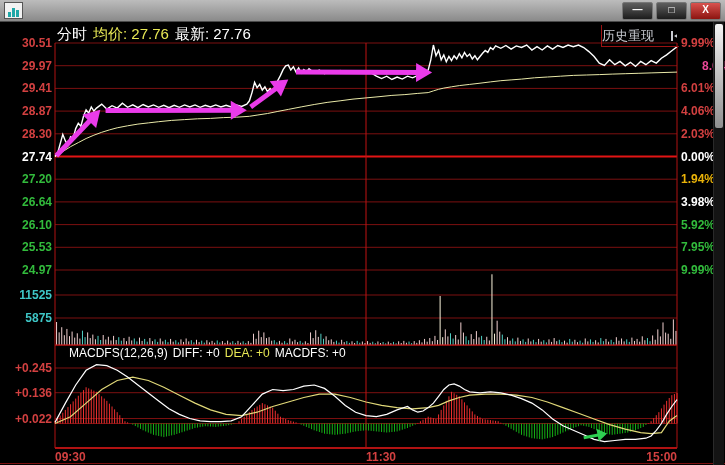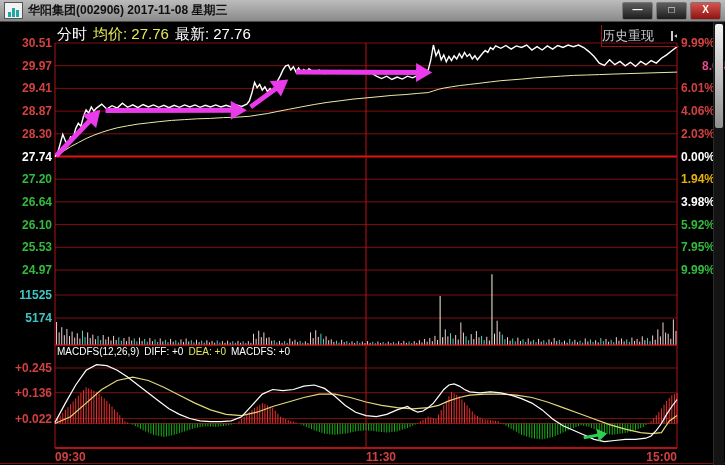--- a/index.html
+++ b/index.html
@@ -17,21 +17,21 @@
         font-size:10px;font-weight:bold;line-height:14px;text-align:center;cursor:default;
         background:linear-gradient(#5f5f5f,#1c1c1c);}
   .wbtn.close{background:linear-gradient(#d9534f,#8c1410);}
   .overlay{position:absolute;z-index:3;white-space:nowrap;}
   .inforow{left:57px;top:25px;font-size:15px;color:#fff;}
   .inforow .yellow{color:#e8e855;}
   .inforow span{margin-right:6px;}
   .replay{left:601px;top:25px;width:75px;height:21px;display:flex;align-items:center;
           justify-content:flex-end;gap:16px;padding-right:2px;color:#c9ccd2;font-size:13px;
           border-left:1px solid #9c1212;border-bottom:1px solid #9c1212;cursor:pointer;}
-  .macdrow{left:57px;top:346px;font-size:10px;color:#fff;}
+  .macdrow{left:57px;top:346px;font-size:12px;color:#fff;padding-left:12px;}
   .macdrow .yellow{color:#e8e855;}
   .macdrow span{margin-right:5px;}
   .tick{position:absolute;font-size:12px;font-weight:bold;line-height:14px;white-space:nowrap;z-index:3;}
   .scrollbar{position:absolute;left:713px;top:22px;width:10px;height:443px;background:#141414;
              border-left:1px solid #2a2a2a;z-index:4;}
   .scrollthumb{position:absolute;left:1px;top:2px;width:8px;height:104px;border-radius:2px;
                background:linear-gradient(#f4f4f4,#8f8f8f);}
   svg.chart{position:absolute;left:0;top:0;z-index:1;}
 </style>
 </head>
@@ -556,21 +556,20 @@
       <line x1="583.6999999999999" y1="437.7695" x2="602.3046696802822" y2="434.3369085329434" stroke="#2fcf52" stroke-width="3"></line>
       <polygon points="607.025,433.466 598.7636946655921,441.5999310405046 596.4049840555369,428.8157030912691" fill="#2fcf52"></polygon>
     </svg>
 
   <div class="titlebar">
     <span class="app-icon">
         <i style="height:5px"></i>
         <i style="height:9px"></i>
         <i style="height:7px"></i>
       </span>
-    <span class="title">华阳集团(002906) 2017-11-08 星期三</span>
     <span class="winbtns">
       <span class="wbtn">—</span>
       <span class="wbtn">□</span>
       <span class="wbtn close">X</span>
     </span>
   </div>
 
   <div class="overlay inforow">
     <span>分时</span><span class="yellow">均价: 27.76</span><span>最新: 27.76</span>
   </div>
@@ -604,21 +603,21 @@
       <div class="tick" style="color: rgb(210, 64, 64); left: 681px; top: 81.4px;">6.01%</div>
       <div class="tick" style="color: rgb(210, 64, 64); left: 681px; top: 104.1px;">4.06%</div>
       <div class="tick" style="color: rgb(210, 64, 64); left: 681px; top: 126.8px;">2.03%</div>
       <div class="tick" style="color: rgb(255, 255, 255); left: 681px; top: 149.5px;">0.00%</div>
       <div class="tick" style="color: #eab308; left: 681px; top: 172.2px;">1.94%</div>
       <div class="tick" style="color: #ffffff; left: 681px; top: 194.9px;">3.98%</div>
       <div class="tick" style="color: rgb(50, 187, 60); left: 681px; top: 217.6px;">5.92%</div>
       <div class="tick" style="color: rgb(50, 187, 60); left: 681px; top: 240.3px;">7.95%</div>
       <div class="tick" style="color: rgb(50, 187, 60); left: 681px; top: 263px;">9.99%</div>
       <div class="tick" style="color: rgb(62, 198, 198); right: 673px; top: 288px;">11525</div>
-      <div class="tick" style="color: rgb(62, 198, 198); right: 673px; top: 311px;">5174</div>
+      <div class="tick" style="color: rgb(62, 198, 198); right: 673px; top: 311px;">5875</div>
       <div class="tick" style="color: rgb(210, 64, 64); right: 673px; top: 361.007px;">+0.245</div>
       <div class="tick" style="color: rgb(210, 64, 64); right: 673px; top: 385.696px;">+0.136</div>
       <div class="tick" style="color: rgb(210, 64, 64); right: 673px; top: 411.517px;">+0.022</div>
       <div class="tick" style="color: rgb(210, 64, 64); left: 55px; top: 450px;">09:30</div>
       <div class="tick" style="color: rgb(210, 64, 64); left: 366px; top: 450px; transform: translateX(-50%); margin-left: 15px;">11:30</div>
       <div class="tick" style="color: rgb(210, 64, 64); right: 48px; top: 450px;">15:00</div>
     </div>
 
   <div class="scrollbar">
     <div class="scrollthumb"></div>

